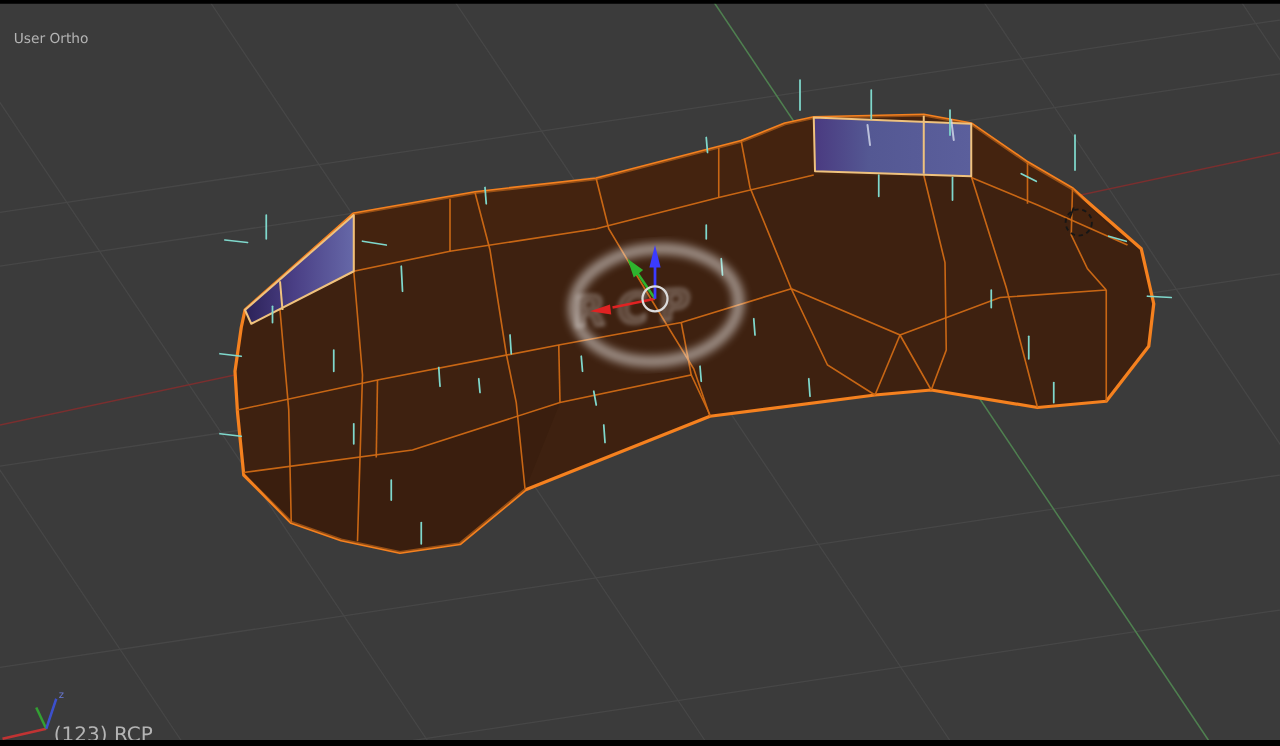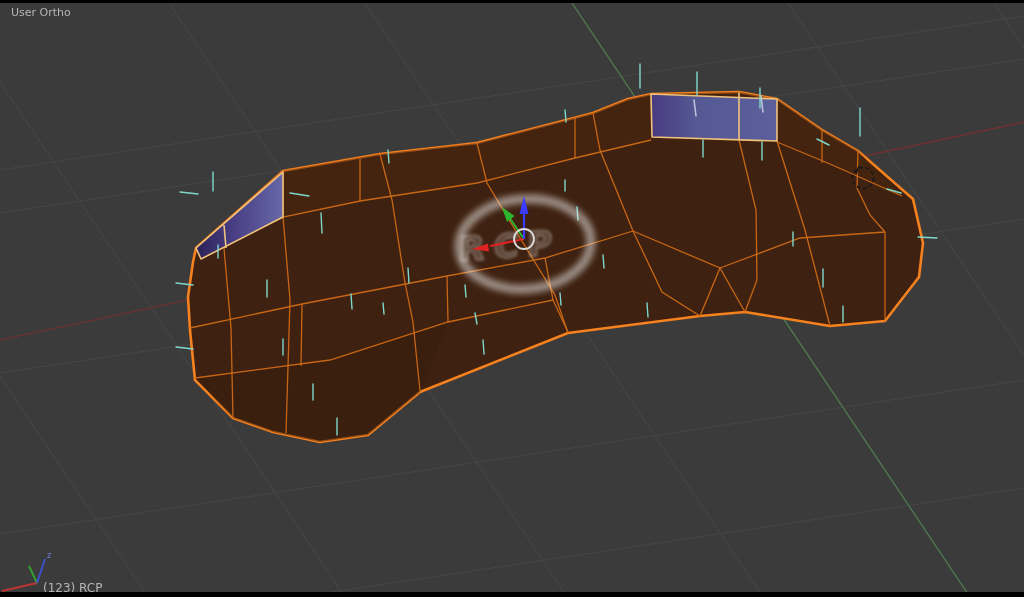--- a/index.html
+++ b/index.html
@@ -11,22 +11,22 @@
     --txt:#b4b4b4;
   }
   html,body{margin:0;padding:0;background:#222;}
   .viewport{
     position:relative; width:1024px; height:597px; overflow:hidden;
     background:var(--bg);
     font-family:"DejaVu Sans","Liberation Sans",sans-serif;
   }
   .viewport svg{position:absolute;left:0;top:0;}
   .ovl{position:absolute; color:var(--txt); font-size:11px; line-height:12px; user-select:none;}
-  .ovl.top-left{left:11px; top:7px;text-align:right;}
-  .ovl.bottom-left{left:43px; top:582px; font-size:12px;text-align:center;}
+  .ovl.top-left{left:11px; top:25px;text-align:right;}
+  .ovl.bottom-left{left:43px; top:582px; font-size:16px;text-align:center;}
   .bar{position:absolute;left:0;width:1024px;background:var(--bar);}
   .bar.top{top:0;height:3px;}
   .bar.bottom{bottom:0;height:5px;}
   .gridline{stroke:var(--grid);stroke-width:1;}
   .axisx{stroke:var(--axis-x);stroke-width:1.2;}
   .axisy{stroke:var(--axis-y);stroke-width:1.2;}
   .outline{fill:var(--mesh-fill);stroke:var(--edge);stroke-width:2.6;stroke-linejoin:round;}
   .inedge{fill:none;stroke:var(--edge-in);stroke-width:1.3;opacity:.95;}
   .winborder{stroke:var(--win-border);stroke-width:1.6;stroke-linejoin:round;}
   .normal{stroke:var(--normal);stroke-width:1.4;stroke-linecap:round;}

